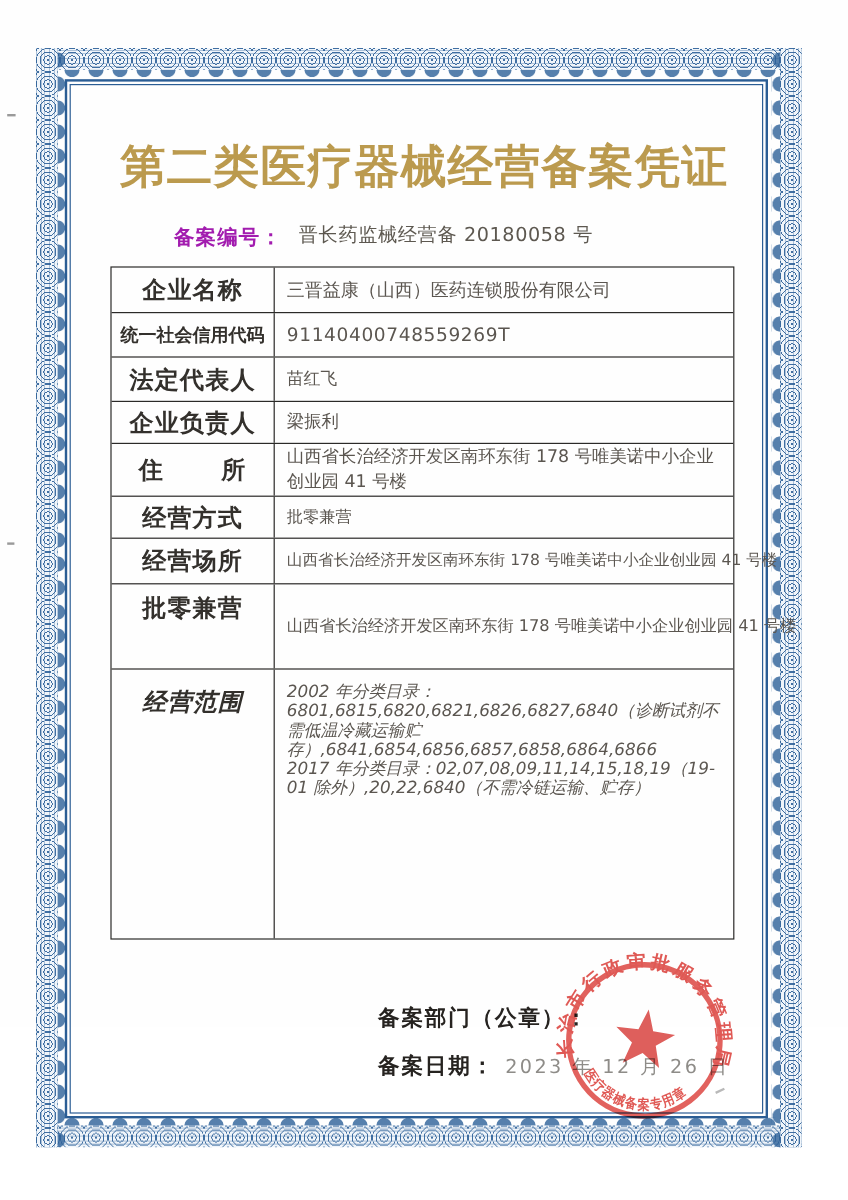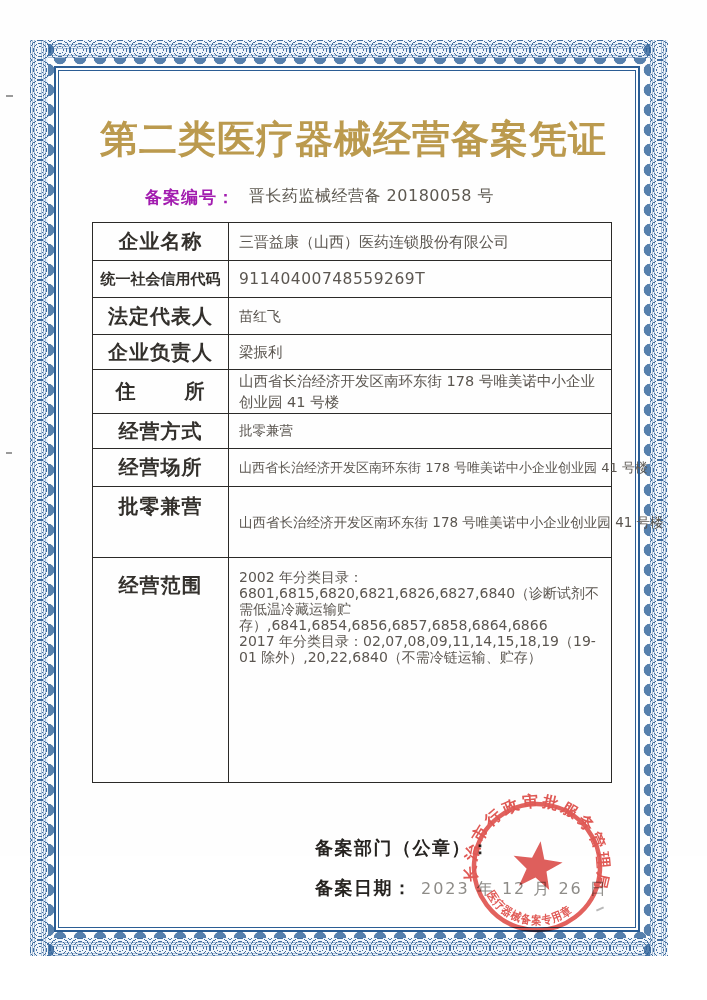--- a/index.html
+++ b/index.html
@@ -58,21 +58,21 @@
     border:1.5px solid #2b2a28;box-sizing:border-box;background:transparent;}
   .trow{display:flex;box-sizing:border-box;}
   .trow + .trow{border-top:1.2px solid #2b2a28;}
   .tlabel{width:136px;flex:0 0 136px;box-sizing:border-box;border-right:1.2px solid #2b2a28;
     display:flex;justify-content:center;align-items:center;
     font-size:20px;font-weight:600;color:#33302c;letter-spacing:1px;}
   .tlabel span{white-space:pre;}
   .tvalue{flex:1;box-sizing:border-box;padding:2px 4px 2px 10px;
     display:flex;align-items:center;font-size:15px;color:#5b5650;line-height:20px;}
   .r1{height:37px;} .r2{height:37px;} .r3{height:37px;} .r4{height:35px;}
-  .r5{height:44px;} .r6{height:35px;font-family:Liberation Serif, serif;} .r7{height:38px;} .r8{height:71px;} .r9{height:225px;}
+  .r5{height:44px;} .r6{height:35px;} .r7{height:38px;} .r8{height:71px;} .r9{height:225px;font-style:italic;}
   .r2 .tlabel{font-size:15px;letter-spacing:0;}
   .r2 .tvalue{font-size:15.5px;letter-spacing:0.5px;}
   .r3 .tvalue{font-size:14px;}
   .r4 .tvalue{font-size:14.5px;}
   .r5 .tvalue{align-items:flex-start;font-size:14.5px;line-height:21px;padding-top:1px;}
   .r6 .tvalue{font-size:13.5px;}
   .r7 .tvalue{font-size:13px;white-space:nowrap;overflow:visible;}
   .r8 .tlabel{align-items:flex-start;padding-top:6px;}
   .r8 .tvalue{font-size:13.5px;white-space:nowrap;}
   .r9 .tlabel{align-items:flex-start;padding-top:14px;}

